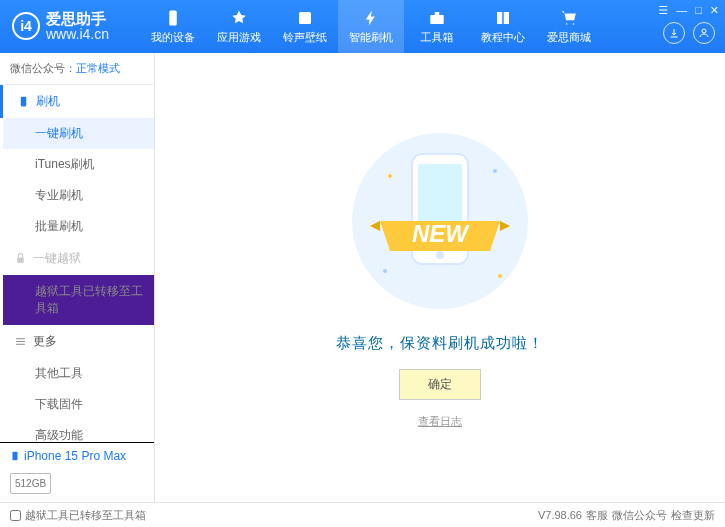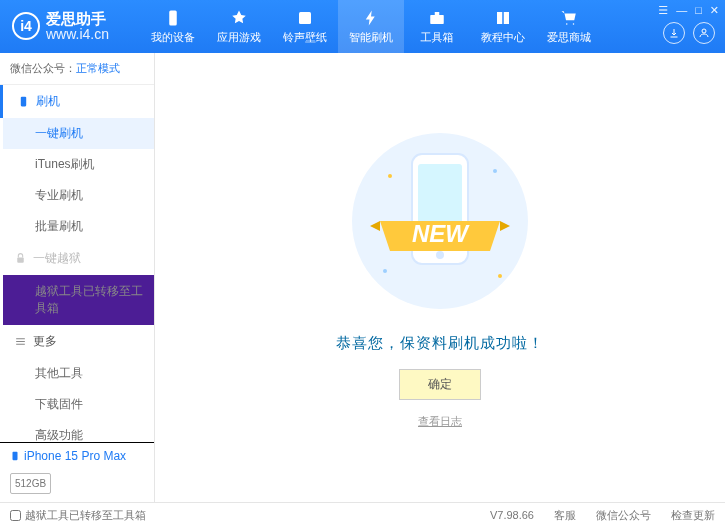--- a/index.html
+++ b/index.html
@@ -41,21 +41,21 @@
 .device-name svg { width: 10px; height: 14px; fill: #1f7bf5; }
 .storage-badge { display: inline-block; border: 1px solid #bbb; border-radius: 2px; font-size: 10px; padding: 4px 4px; color: #777; margin-top: 10px; }
 .device-type { font-size: 11px; color: #aaa; margin-top: 2px; }
 .main { flex: 1; display: flex; flex-direction: column; align-items: center; justify-content: center; position: relative; }
 .illus { width: 200px; height: 190px; position: relative; display: flex; align-items: center; }
 .success-text { margin-top: 18px; font-size: 15px; color: #0369a1; letter-spacing: 1px; }
 .ok-btn { margin-top: 16px; border: 1px solid #ccc; background: #fef9c3; padding: 6px 28px; font-size: 12px; color: #555; cursor: pointer; }
 .log-link { margin-top: 14px; font-size: 11px; color: #999; text-decoration: underline; cursor: pointer; }
 .footer { height: 25px; border-top: 1px solid #e5e5e5; display: flex; align-items: center; font-size: 11px; color: #777; padding: 0 10px; justify-content: space-between; }
 .footer-left { display: flex; align-items: center; gap: 4px; }
-.footer-right { display: flex; align-items: center; gap: 20px; }
+.footer-right { display: flex; align-items: center; gap: 4px; }
 .footer-right span { cursor: pointer; }
 input[type=checkbox] { width: 11px; height: 11px; }
 </style>
 </head>
 <body>
 
 <div class="header">
   <div class="logo-wrap">
     <div class="logo-circle">i4</div>
     <div class="logo-text">

